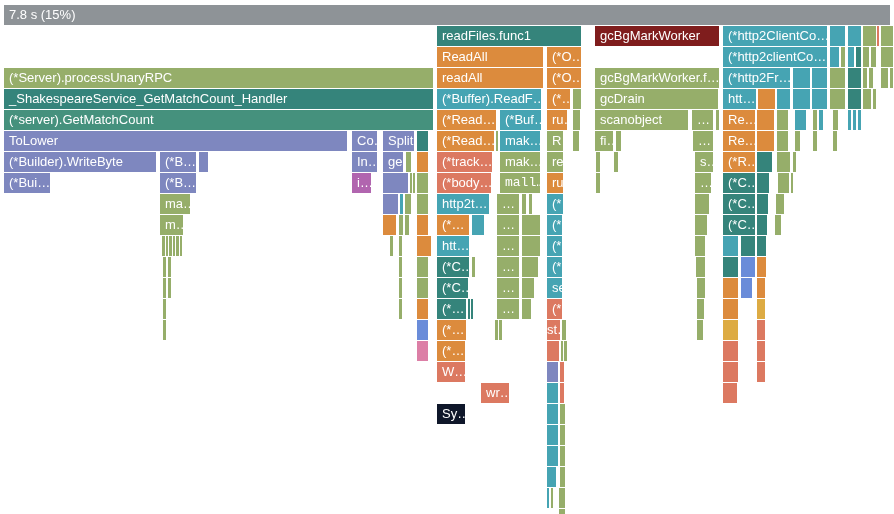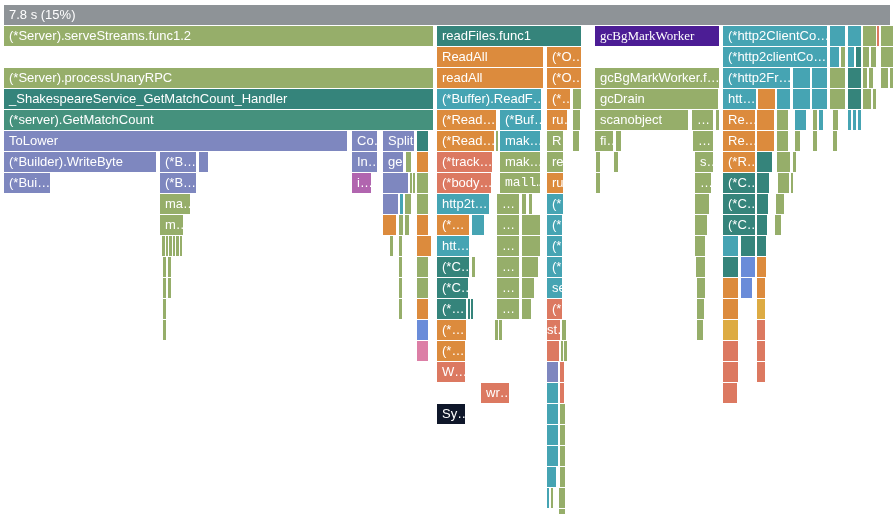--- a/index.html
+++ b/index.html
@@ -7,23 +7,22 @@
          font-family:"Liberation Sans", sans-serif;}
   .frame{position:absolute;box-sizing:border-box;overflow:hidden;white-space:nowrap;
          color:#ffffff;font-size:13px;line-height:19.5px;padding-left:5px;cursor:pointer;}
   .frame.tiny{padding-left:0;}
 </style>
 </head>
 <body>
 
 <div id="stage">
     <div class="frame" title="7.8 s (100%)" style="left: 4px; top: 5px; width: 886px; height: 19.5px; background: rgb(142, 147, 151);">7.8 s (15%)</div>
-    <div class="frame" title="(*Server).serveStreams.func1.2" style="left: 4px; top: 26px; width: 429px; height: 19.5px; background: rgb(150, 174, 106);">(*Server).serveStreams.func1.2</div>
     <div class="frame" title="readFiles.func1" style="left: 437px; top: 26px; width: 144px; height: 19.5px; background: rgb(53, 132, 123);">readFiles.func1</div>
-    <div class="frame" title="gcBgMarkWorker" style="left: 595px; top: 26px; width: 124px; height: 19.5px; background: #4c1d95; font-family: Liberation Serif, serif;">gcBgMarkWorker</div>
+    <div class="frame" title="gcBgMarkWorker" style="left: 595px; top: 26px; width: 124px; height: 19.5px; background: #7f1d1d;">gcBgMarkWorker</div>
     <div class="frame" title="(*http2ClientCo…" style="left: 723px; top: 26px; width: 104px; height: 19.5px; background: rgb(70, 164, 179);">(*http2ClientCo…</div>
     <div class="frame" style="left: 830px; top: 26px; width: 15px; height: 19.5px; background: rgb(70, 164, 179);"></div>
     <div class="frame tiny" style="left: 848px; top: 26px; width: 13px; height: 19.5px; background: rgb(70, 164, 179);"></div>
     <div class="frame tiny" style="left: 863px; top: 26px; width: 13px; height: 19.5px; background: rgb(150, 174, 106);"></div>
     <div class="frame tiny" style="left: 877px; top: 26px; width: 2px; height: 19.5px; background: rgb(220, 121, 97);"></div>
     <div class="frame tiny" style="left: 881px; top: 26px; width: 12px; height: 19.5px; background: rgb(150, 174, 106);"></div>
     <div class="frame" title="ReadAll" style="left: 437px; top: 47px; width: 106px; height: 19.5px; background: rgb(220, 139, 61);">ReadAll</div>
     <div class="frame" title="(*O…" style="left: 547px; top: 47px; width: 34px; height: 19.5px; background: rgb(220, 139, 61);">(*O…</div>
     <div class="frame" title="(*http2clientCo…" style="left: 723px; top: 47px; width: 104px; height: 19.5px; background: rgb(70, 164, 179);">(*http2clientCo…</div>
     <div class="frame tiny" style="left: 830px; top: 47px; width: 9px; height: 19.5px; background: rgb(70, 164, 179);"></div>

